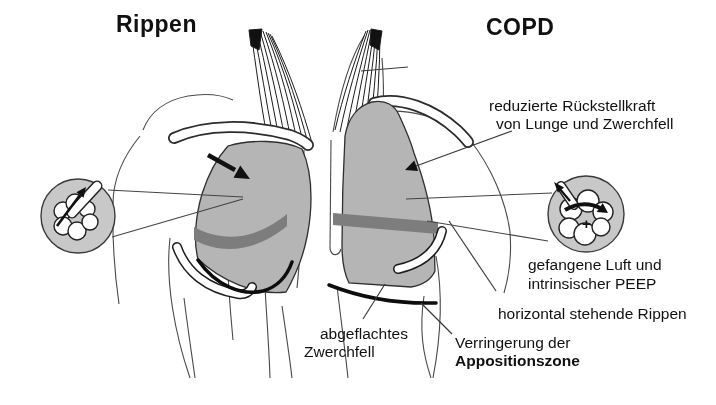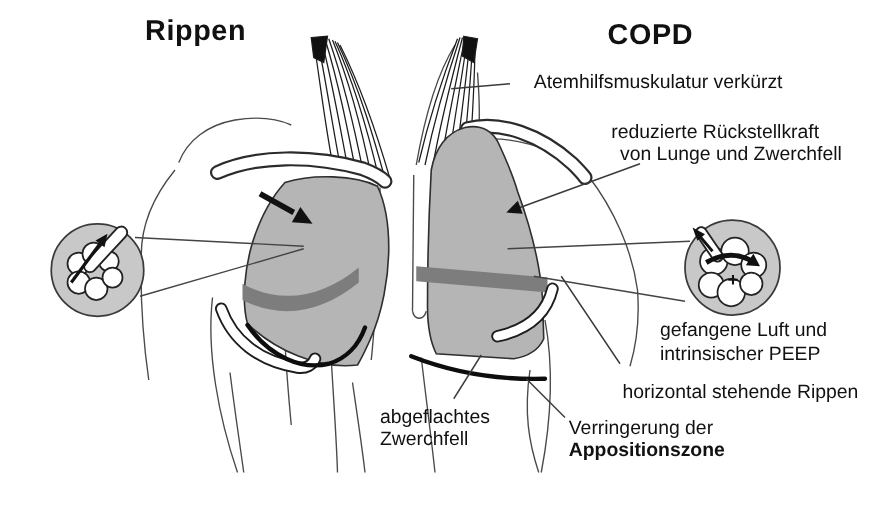--- a/index.html
+++ b/index.html
@@ -169,29 +169,28 @@
       </g>
       <line class="leader" x1="449" y1="221" x2="496" y2="291"></line>
       <line class="leader" x1="363" y1="319" x2="385" y2="284"></line>
       <line class="leader" x1="452" y1="334" x2="421" y2="303"></line>
     </g>
   </svg>
 
   <div class="label title" style="left:116px;top:15px;">Rippen</div>
   <div class="label title" style="left:486px;top:18px;">COPD</div>
 
-  <div class="label" style="left:427px;top:57px;">Atemhilfsmuskulatur verkürzt</div>
 
   <div class="label" style="left:489px;top:97px;">reduzierte Rückstellkraft</div>
   <div class="label" style="left:496px;top:115px;">von Lunge und Zwerchfell</div>
 
   <div class="label" style="left:528px;top:256px;">gefangene Luft und</div>
   <div class="label" style="left:528px;top:275px;">intrinsischer PEEP</div>
 
   <div class="label" style="left:498px;top:305px;">horizontal stehende Rippen</div>
 
-  <div class="label" style="left:304px;top:325px;">abgeflachtes</div>
+  <div class="label" style="left:320px;top:325px;">abgeflachtes</div>
   <div class="label" style="left:304px;top:343px;">Zwerchfell</div>
 
   <div class="label" style="left:455px;top:334px;">Verringerung der</div>
   <div class="label" style="left:455px;top:352px;font-weight:bold;">Appositionszone</div>
 
 </div>
 
 </body></html>

